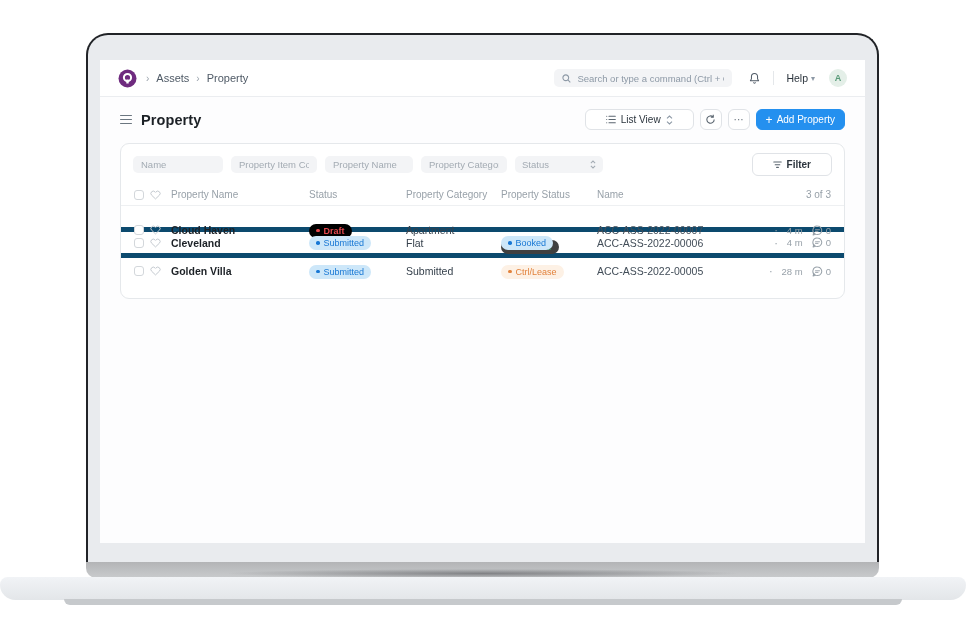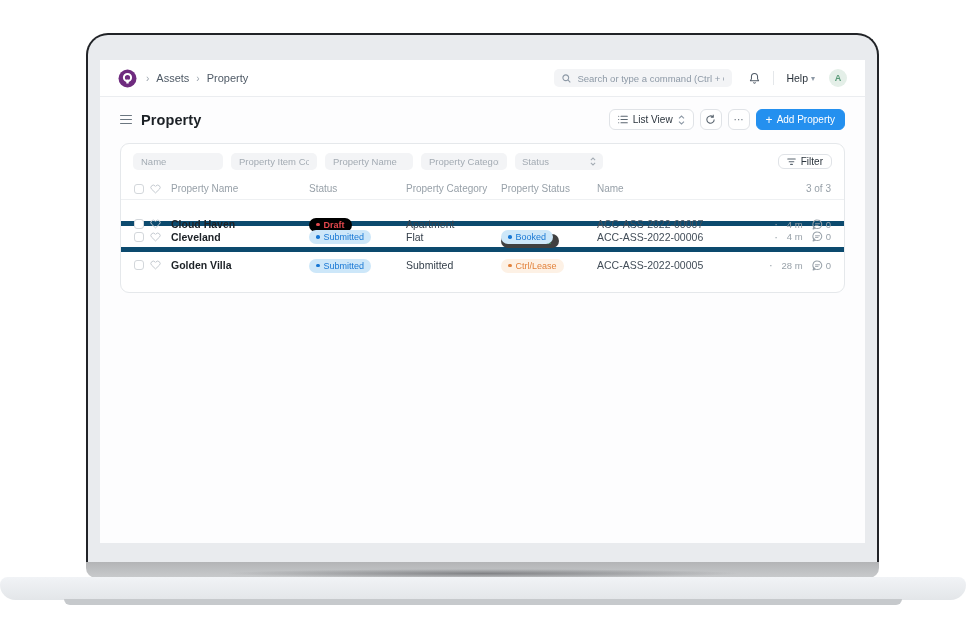--- a/index.html
+++ b/index.html
@@ -39,21 +39,21 @@
   .chev { color:#8d99a6; font-size:8px; }
   .avatar { width:18px; height:18px; border-radius:50%; background:#e4efe8; color:#579a77;
     font-size:9px; font-weight:bold; display:flex; align-items:center; justify-content:center; cursor:pointer; }
 
   
   .page-head { display:flex; align-items:center; padding:12px 20px 0 20px; }
   .burger { display:flex; flex-direction:column; gap:2.5px; margin-right:9px; cursor:pointer; padding:3px 0; }
   .burger i { display:block; width:12px; height:1.6px; background:#6b7680; border-radius:1px; }
   .page-title { font-size:14.5px; font-weight:bold; color:#1c2126; letter-spacing:.1px; }
   .head-actions { margin-left:auto; display:flex; align-items:center; gap:6px; }
-  .btn { display:inline-flex; align-items:center; gap:5px; height:21px; padding:0 8px; background:#fff;
+  .btn { display:inline-flex; align-items:center; gap:5px; height:21px; padding:0 20px; background:#fff;
     border:1px solid #e0e3e7; border-radius:6px; font-size:10px; color:#2b343d; cursor:pointer; }
   .btn.icon-only { width:22px; justify-content:center; padding:0; color:#5b6670; }
   .btn-primary { background:#2490ef; border:1px solid #2490ef; color:#fff; font-size:10px; height:21px;
     padding:0 9px; border-radius:6px; display:inline-flex; align-items:center; gap:4px; cursor:pointer; }
   .plus { font-size:12px; line-height:1; }
 
   
   .card { margin:13px 20px 0 20px; border:1px solid #e5e8eb; border-radius:9px; background:#fff; }
   .filter-row { display:flex; align-items:center; gap:8px; padding:9px 12px 8px 12px; }
   .f-input { height:17px; background:#f3f4f6; border:none; border-radius:5px; padding:0 8px;
@@ -196,21 +196,21 @@
         <span class="f-select">
           <span>Status</span>
           <span>
             <svg width="6" height="9" viewBox="0 0 7 10">
                 <path d="M1 3.4 3.5 1 6 3.4" fill="none" stroke="#a3abb3" stroke-width="1.2"></path>
                 <path d="M1 6.6 3.5 9 6 6.6" fill="none" stroke="#a3abb3" stroke-width="1.2"></path>
               </svg>
           </span>
         </span>
         <span class="filter-right">
-          <span class="btn" style="height:15px;">
+          <span class="btn" style="height:23px;font-weight:bold;">
             <span>
               <svg width="9" height="8" viewBox="0 0 10 9">
                   <g stroke="#5b6670" stroke-width="1.2" stroke-linecap="round">
                     <line x1="0.8" y1="1.2" x2="9.2" y2="1.2"></line>
                     <line x1="2.4" y1="4.2" x2="7.6" y2="4.2"></line>
                     <line x1="4" y1="7.2" x2="6" y2="7.2"></line>
                   </g>
                 </svg>
             </span>
             <span>Filter</span>

